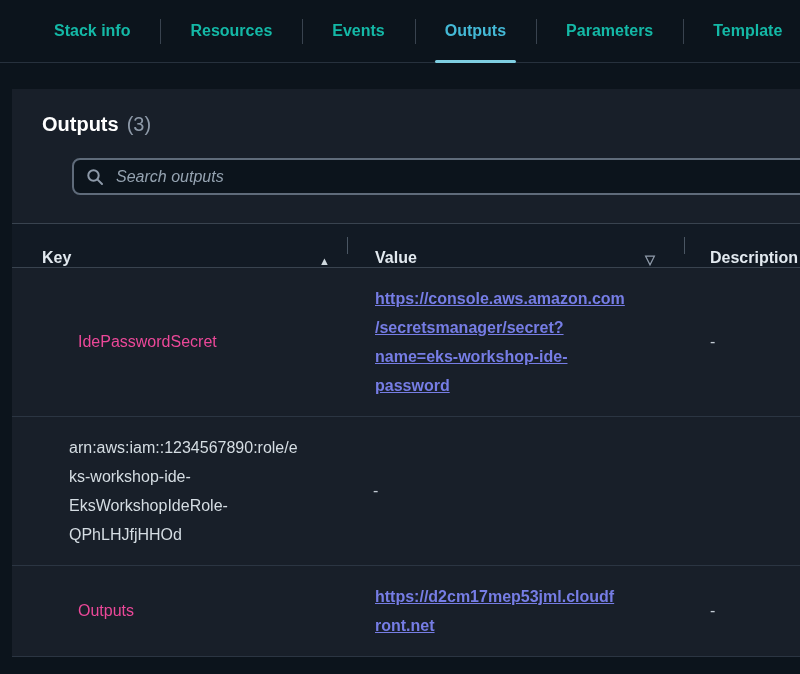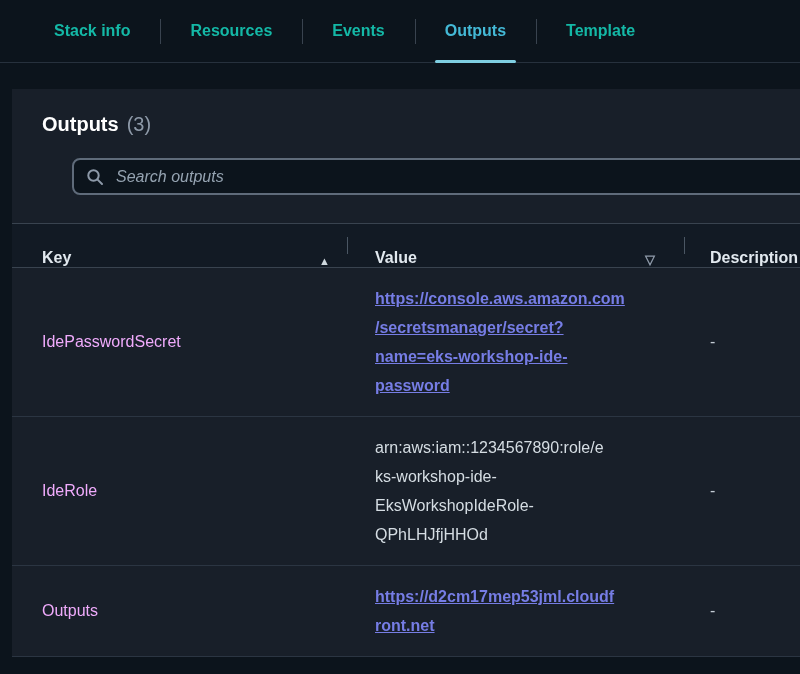--- a/index.html
+++ b/index.html
@@ -77,37 +77,38 @@
   }
   .sort-asc { color: #cfd8de; font-size: 11px; }
   .sort-down { color: #8d99a8; font-size: 13px; }
 
   .rows { border-bottom: 1px solid #2b3542; }
   .row {
     display: grid; grid-template-columns: 306px 337px 1fr;
     align-items: center; padding: 16px 0 16px 30px;
   }
   .row + .row { border-top: 1px solid #2b3542; }
-  .cell-key { color: #f0abfc; font-size: 16px; }
+  .cell-key { color: #ec4899; font-size: 16px; margin-left: 36px; }
   .cell-value { padding-left: 27px; padding-right: 30px; }
   .cell-value .link, .cell-value .value-text {
     white-space: pre-line; line-height: 29px; font-size: 16px;
   }
   .cell-value .link { color: #767de5; font-weight: 700; text-decoration: underline; cursor: pointer; }
   .cell-value .value-text { color: #d5dde3; }
   .cell-desc { color: #c3ccd4; font-size: 16px; padding-left: 25px; }
 </style>
 </head>
 <body>
 
 <nav class="tabs" id="tabs">
     <button class="tab">Stack info</button>
     <button class="tab">Resources</button>
     <button class="tab">Events</button>
     <button class="tab active">Outputs</button>
+    <button class="tab">Parameters</button>
     <button class="tab">Template</button>
   </nav>
 
 <section class="panel">
   <div class="panel-head">
     <h2 class="panel-title">
       <span class="title">Outputs</span>
       <span class="count">(3)</span>
     </h2>
     <div class="search-wrap">
@@ -138,21 +139,20 @@
   <div class="rows" id="rows">
       <div class="row">
         <div class="cell-key">IdePasswordSecret</div>
         <div class="cell-value"><a href="#" class="link">https://console.aws.amazon.com
 /secretsmanager/secret?
 name=eks-workshop-ide-
 password</a></div>
         <div class="cell-desc">-</div>
       </div>
       <div class="row">
-        <div class="cell-key">IdeRole</div>
         <div class="cell-value"><span class="value-text">arn:aws:iam::1234567890:role/e
 ks-workshop-ide-
 EksWorkshopIdeRole-
 QPhLHJfjHHOd</span></div>
         <div class="cell-desc">-</div>
       </div>
       <div class="row">
         <div class="cell-key">Outputs</div>
         <div class="cell-value"><a href="#" class="link">https://d2cm17mep53jml.cloudf
 ront.net</a></div>

